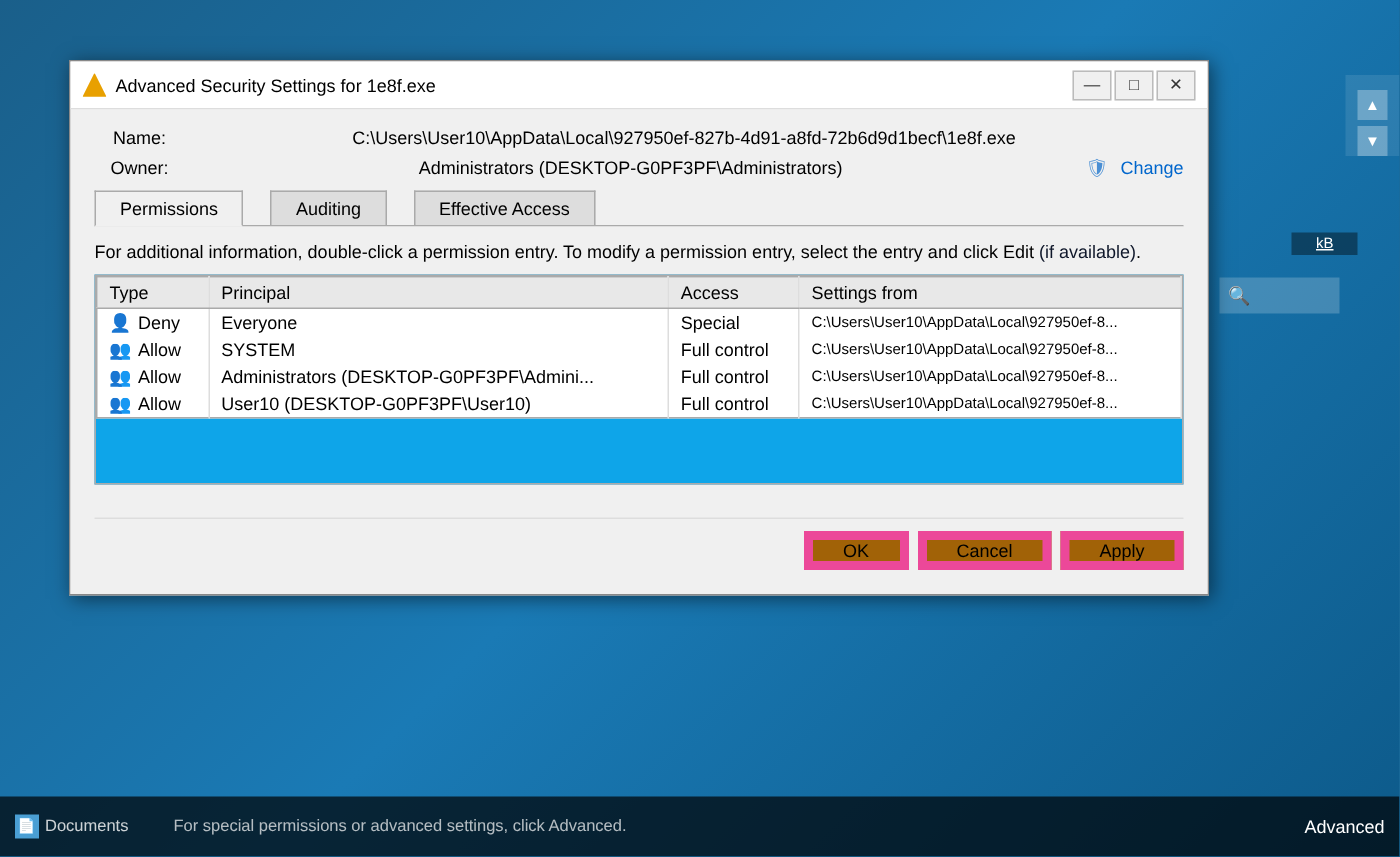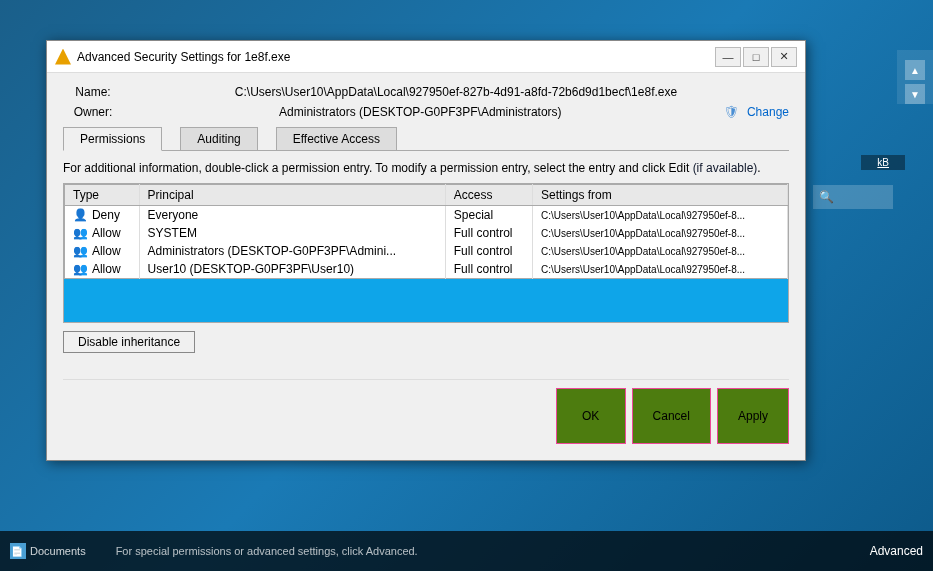--- a/index.html
+++ b/index.html
@@ -269,25 +269,25 @@
     .dialog-footer {
       display: flex;
       justify-content: flex-end;
       gap: 6px;
       padding: 8px 0 4px 0;
       border-top: 1px solid #ddd;
       margin-top: 4px;
     }
 
     .btn-ok, .btn-cancel, .btn-apply {
-      padding: 20px 20px;
-      font-size: 12px;
-      border: 1px solid #ec4899;
-      cursor: pointer;
-      background: #4d7c0f;
+      padding: 0 20px;
+      font-size: 12px;
+      border: 6px solid #ec4899;
+      cursor: pointer;
+      background: #a16207;
       color: #000;
       min-width: 70px;
     }
 
     
     .right-sidebar {
       position: absolute;
       right: 0;
       top: 50px;
       width: 36px;
@@ -428,21 +428,20 @@
     <td>Full control</td>
     <td class="inherited-col">C:\Users\User10\AppData\Local\927950ef-8...</td>
   </tr>
             </tbody>
         </table>
       </div>
 
       
 
       
-      <button class="btn-inherit">Disable inheritance</button>
 
     </div>
 
     <div class="dialog-footer">
       <button class="btn-ok">OK</button>
       <button class="btn-cancel">Cancel</button>
       <button class="btn-apply">Apply</button>
     </div>
 
   </div>

